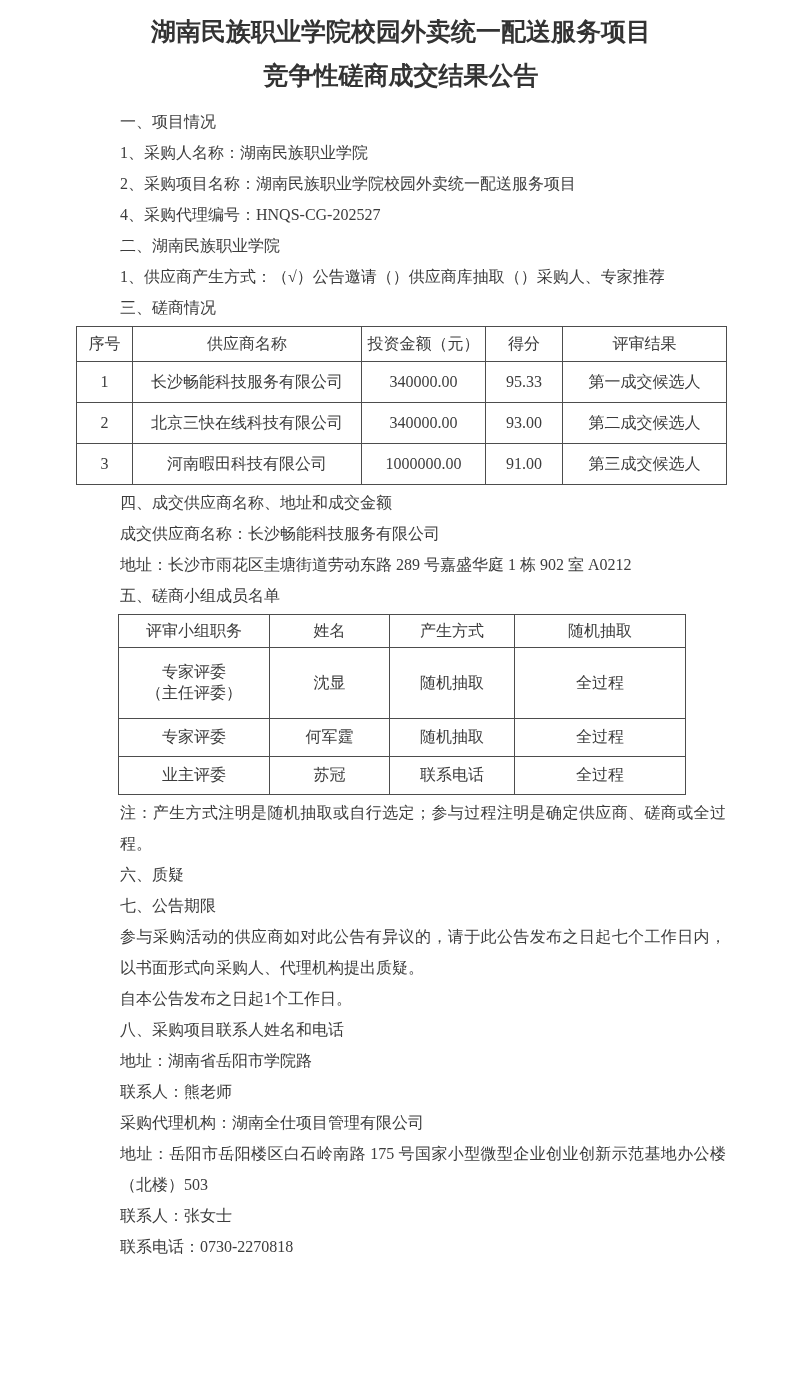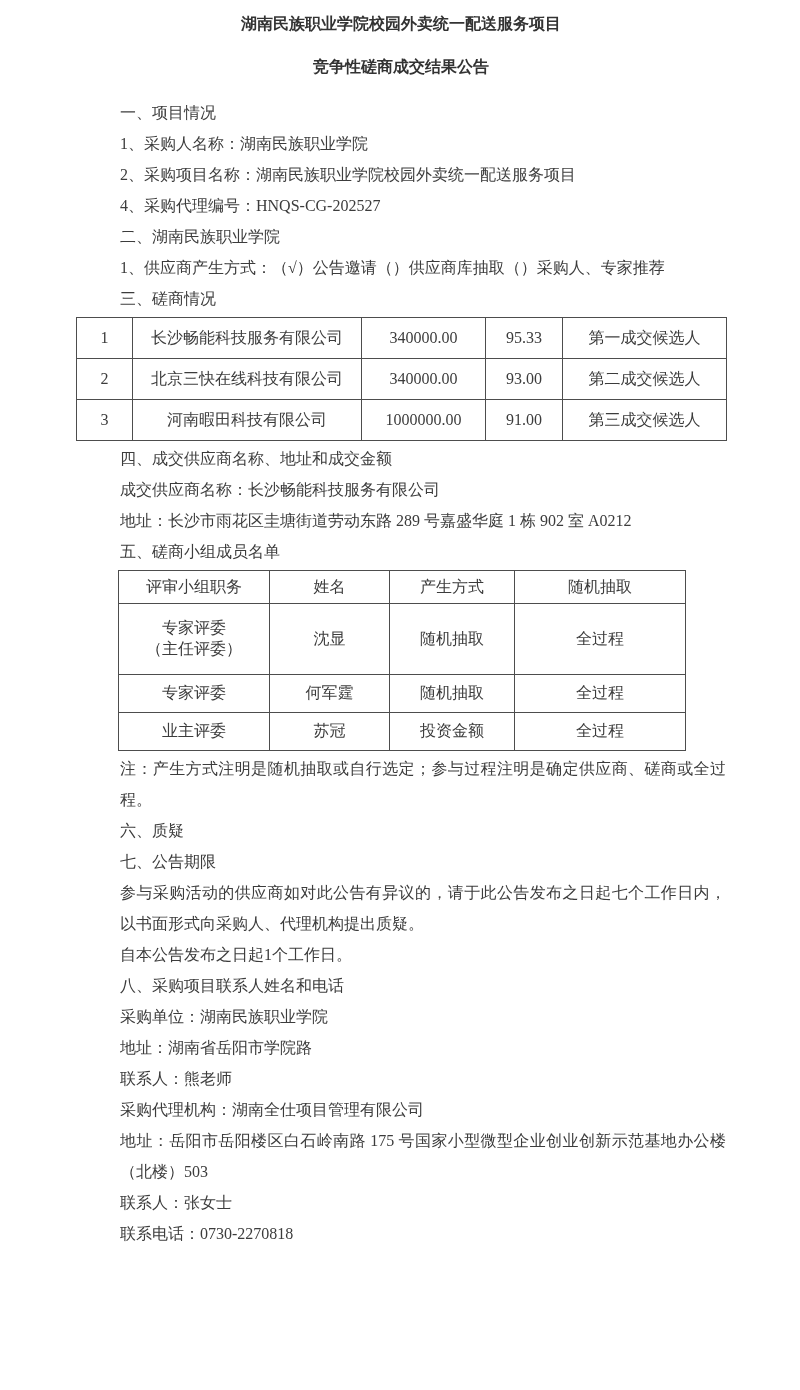--- a/index.html
+++ b/index.html
@@ -13,24 +13,24 @@
     overflow: hidden;
     font-family: "Liberation Serif", "DejaVu Serif", serif;
     color: #3c3c3c;
   }
   .doc {
     padding: 6px 74px 0 76px;
     box-sizing: border-box;
   }
   .title {
     text-align: center;
-    font-size: 16px;
+    font-size: 25px;
     font-weight: bold;
     line-height: 36px;
-    margin: 0;
+    margin: 8px;
     color: #333333;
   }
   .title-2 {
     margin-top: 7px;
   }
   .body-block {
     margin-top: 12px;
   }
   p.line {
     font-size: 16px;
@@ -93,20 +93,27 @@
 
     <table class="t1">
       <colgroup>
         <col style="width:56px">
         <col style="width:229px">
         <col style="width:124px">
         <col style="width:77px">
         <col style="width:164px">
       </colgroup>
       <tbody>
+          <tr>
+        <th>序号</th>
+        <th>供应商名称</th>
+        <th>投资金额（元）</th>
+        <th>得分</th>
+        <th>评审结果</th>
+      </tr>
       <tr>
         <td>1</td>
         <td>长沙畅能科技服务有限公司</td>
         <td>340000.00</td>
         <td>95.33</td>
         <td>第一成交候选人</td>
       </tr>
       <tr>
         <td>2</td>
         <td>北京三快在线科技有限公司</td>
@@ -153,36 +160,35 @@
       </tr>
       <tr>
         <td>专家评委</td>
         <td>何军霆</td>
         <td>随机抽取</td>
         <td>全过程</td>
       </tr>
       <tr>
         <td>业主评委</td>
         <td>苏冠</td>
-        <td>投资金额</td>
+        <td>联系电话</td>
         <td>全过程</td>
       </tr>
     </tbody>
       </table>
 
     <p class="line">注：产生方式注明是随机抽取或自行选定；参与过程注明是确定供应商、磋商或全过程。</p>
 
     <p class="line">六、质疑</p>
     <p class="line">七、公告期限</p>
 
     <p class="line">参与采购活动的供应商如对此公告有异议的，请于此公告发布之日起七个工作日内，以书面形式向采购人、代理机构提出质疑。</p>
     <p class="line">自本公告发布之日起1个工作日。</p>
 
     <p class="line">八、采购项目联系人姓名和电话</p>
-    <p class="line">采购单位：湖南民族职业学院</p>
     <p class="line">地址：湖南省岳阳市学院路</p>
     <p class="line">联系人：熊老师</p>
     <p class="line">采购代理机构：湖南全仕项目管理有限公司</p>
     <p class="line">地址：岳阳市岳阳楼区白石岭南路 175 号国家小型微型企业创业创新示范基地办公楼（北楼）503</p>
     <p class="line">联系人：张女士</p>
     <p class="line">联系电话：0730-2270818</p>
 
   </div>
 </div>
 

